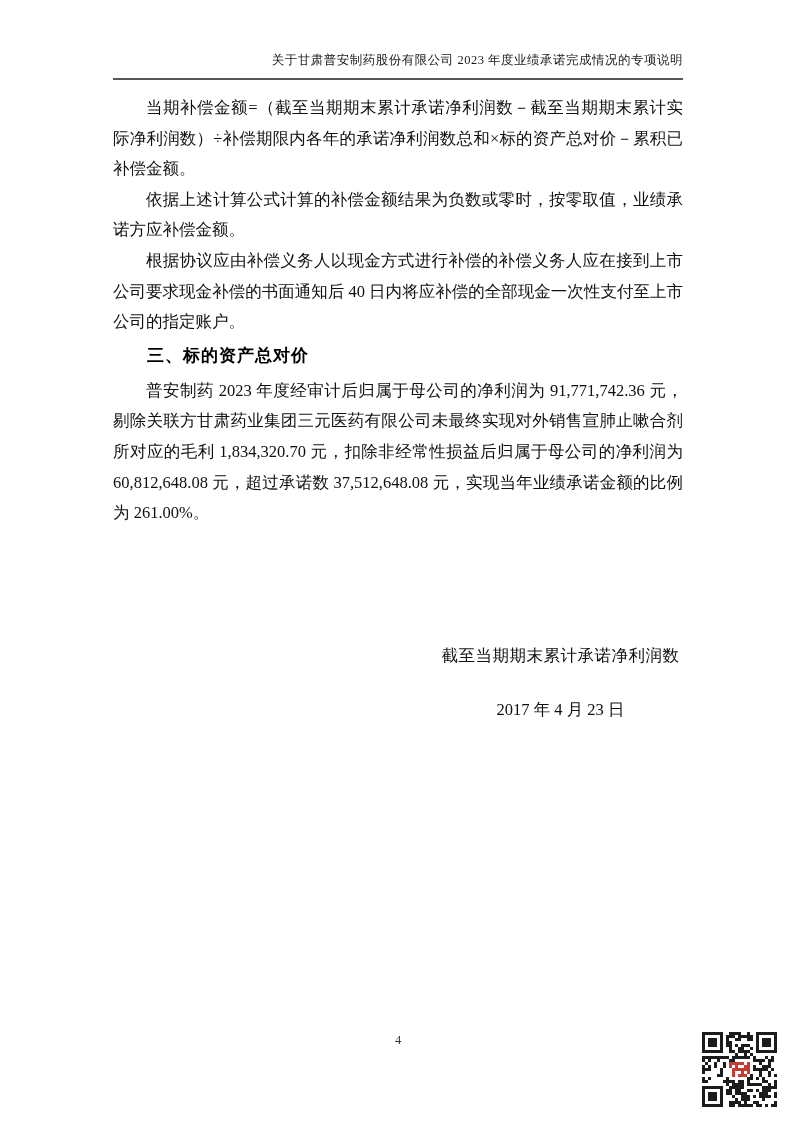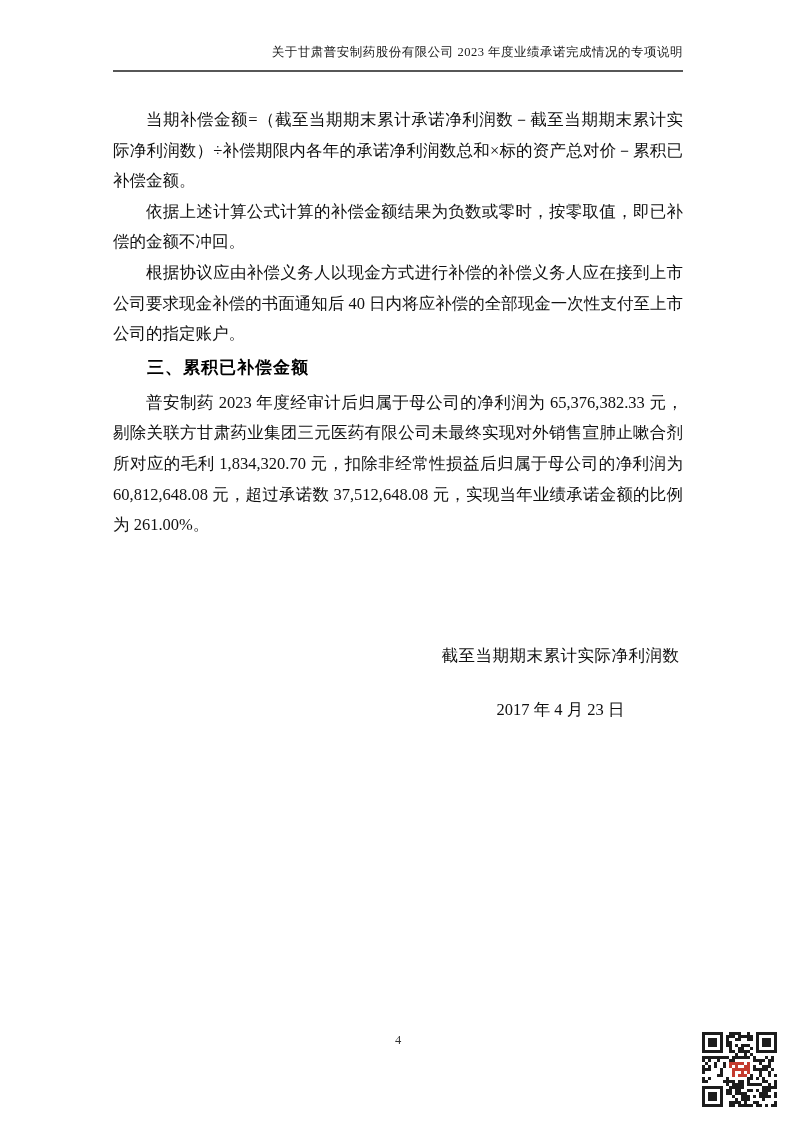--- a/index.html
+++ b/index.html
@@ -11,33 +11,33 @@
     position: relative;
     overflow: hidden;
   }
   .page {
     position: absolute; inset: 0;
     background: #ffffff;
   }
   
   .doc-header {
     position: absolute;
-    left: 113px; top: 44px;
+    left: 113px; top: 52px;
     width: 570px;
     text-align: right;
     font-size: 12.5px;
     letter-spacing: 0.5px;
     color: #1a1a1a;
     padding-bottom: 9px;
     border-bottom: 2px solid #575757;
   }
   
   .doc-body {
     position: absolute;
-    left: 113px; top: 105px;
+    left: 113px; top: 93px;
     width: 570px;
   }
   .para {
     font-size: 16.5px;
     line-height: 30.6px;
     text-align: justify;
     text-justify: inter-ideograph;
     text-indent: 2em;
     color: #101010;
   }
@@ -82,28 +82,28 @@
 </style>
 </head>
 <body>
 
 <div class="page">
 
   <div class="doc-header">关于甘肃普安制药股份有限公司 2023 年度业绩承诺完成情况的专项说明</div>
 
   <div class="doc-body">
     <p class="para">当期补偿金额=（截至当期期末累计承诺净利润数－截至当期期末累计实际净利润数）÷补偿期限内各年的承诺净利润数总和×标的资产总对价－累积已补偿金额。</p>
-    <p class="para">依据上述计算公式计算的补偿金额结果为负数或零时，按零取值，即已补偿的金额不冲回。</p>
+    <p class="para">依据上述计算公式计算的补偿金额结果为负数或零时，按零取值，业绩承诺方应补偿金额。</p>
     <p class="para">根据协议应由补偿义务人以现金方式进行补偿的补偿义务人应在接到上市公司要求现金补偿的书面通知后 40 日内将应补偿的全部现金一次性支付至上市公司的指定账户。</p>
-    <h2 class="section-heading">三、累积已补偿金额</h2>
-    <p class="para">普安制药 2023 年度经审计后归属于母公司的净利润为 65,376,382.33 元，剔除关联方甘肃药业集团三元医药有限公司未最终实现对外销售宣肺止嗽合剂所对应的毛利 1,834,320.70 元，扣除非经常性损益后归属于母公司的净利润为 60,812,648.08 元，超过承诺数 37,512,648.08 元，实现当年业绩承诺金额的比例为 261.00%。</p>
+    <h2 class="section-heading">三、标的资产总对价</h2>
+    <p class="para">普安制药 2023 年度经审计后归属于母公司的净利润为 91,771,742.36 元，剔除关联方甘肃药业集团三元医药有限公司未最终实现对外销售宣肺止嗽合剂所对应的毛利 1,834,320.70 元，扣除非经常性损益后归属于母公司的净利润为 60,812,648.08 元，超过承诺数 37,512,648.08 元，实现当年业绩承诺金额的比例为 261.00%。</p>
   </div>
 
   <div class="signature">
-    <span class="company">截至当期期末累计实际净利润数</span>
+    <span class="company">截至当期期末累计承诺净利润数</span>
     <span class="sign-date">2017 年 4 月 23 日</span>
   </div>
 
   <div class="page-number">4</div>
 
   <div class="qr-wrap" id="qr">
       <svg width="75" height="75" viewBox="0 0 75 75" xmlns="http://www.w3.org/2000/svg">
         <rect width="75" height="75" fill="#ffffff"></rect>
         <rect x="0" y="0" width="3" height="3" fill="#1c1c1c"></rect>
         <rect x="3" y="0" width="3" height="3" fill="#1c1c1c"></rect>

